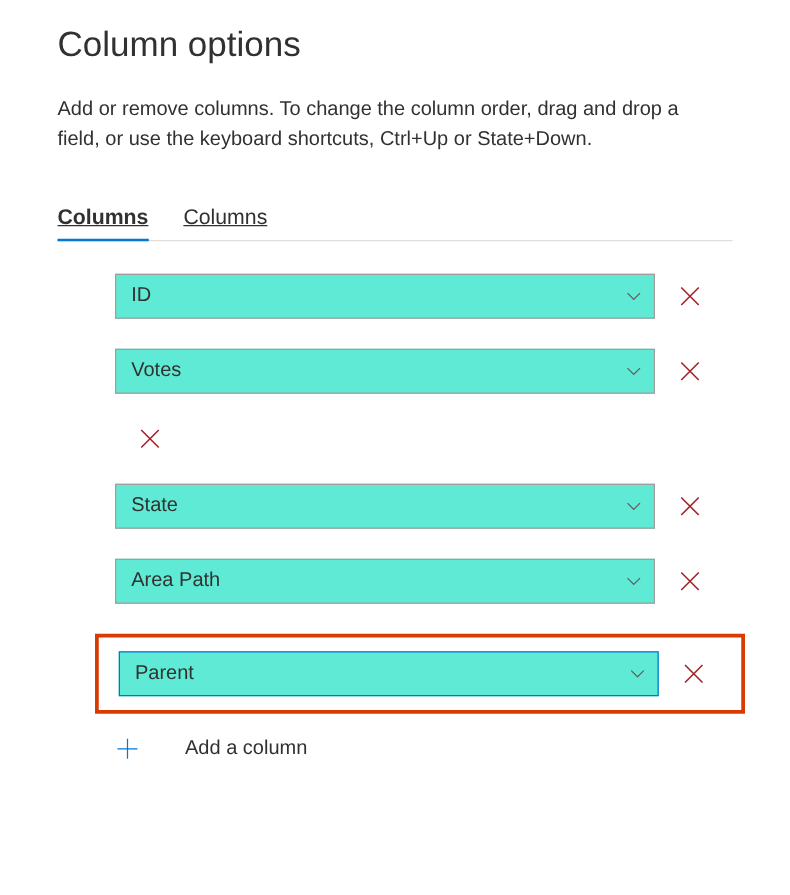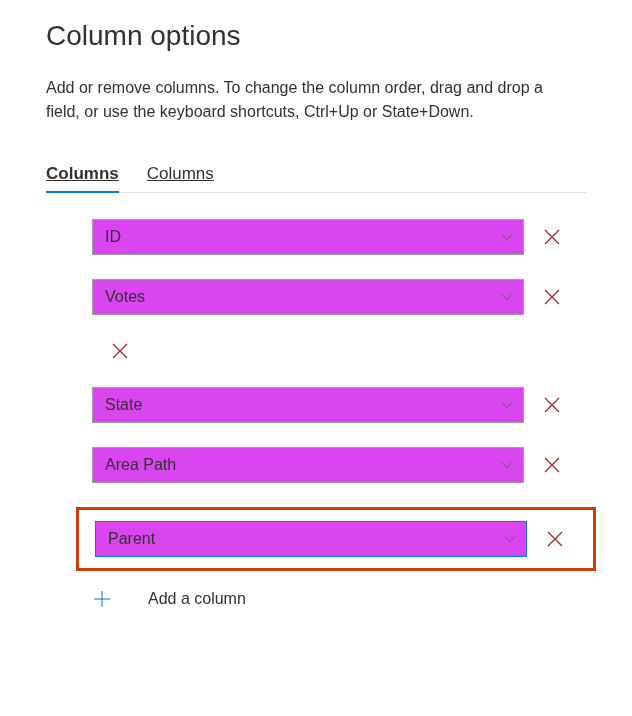--- a/index.html
+++ b/index.html
@@ -82,21 +82,21 @@
     }
 
     .dropdown {
       flex: 1;
       height: 36px;
       border: 1px solid #a19f9d;
       display: flex;
       align-items: center;
       justify-content: space-between;
       padding: 0 10px 0 12px;
-      background: #d946ef;
+      background: #5eead4;
       cursor: pointer;
       max-width: 432px;
     }
 
     .dropdown.selected {
       border: 1px solid #0078d4;
       gap: 47px;
     }
 
     .dropdown-label {

